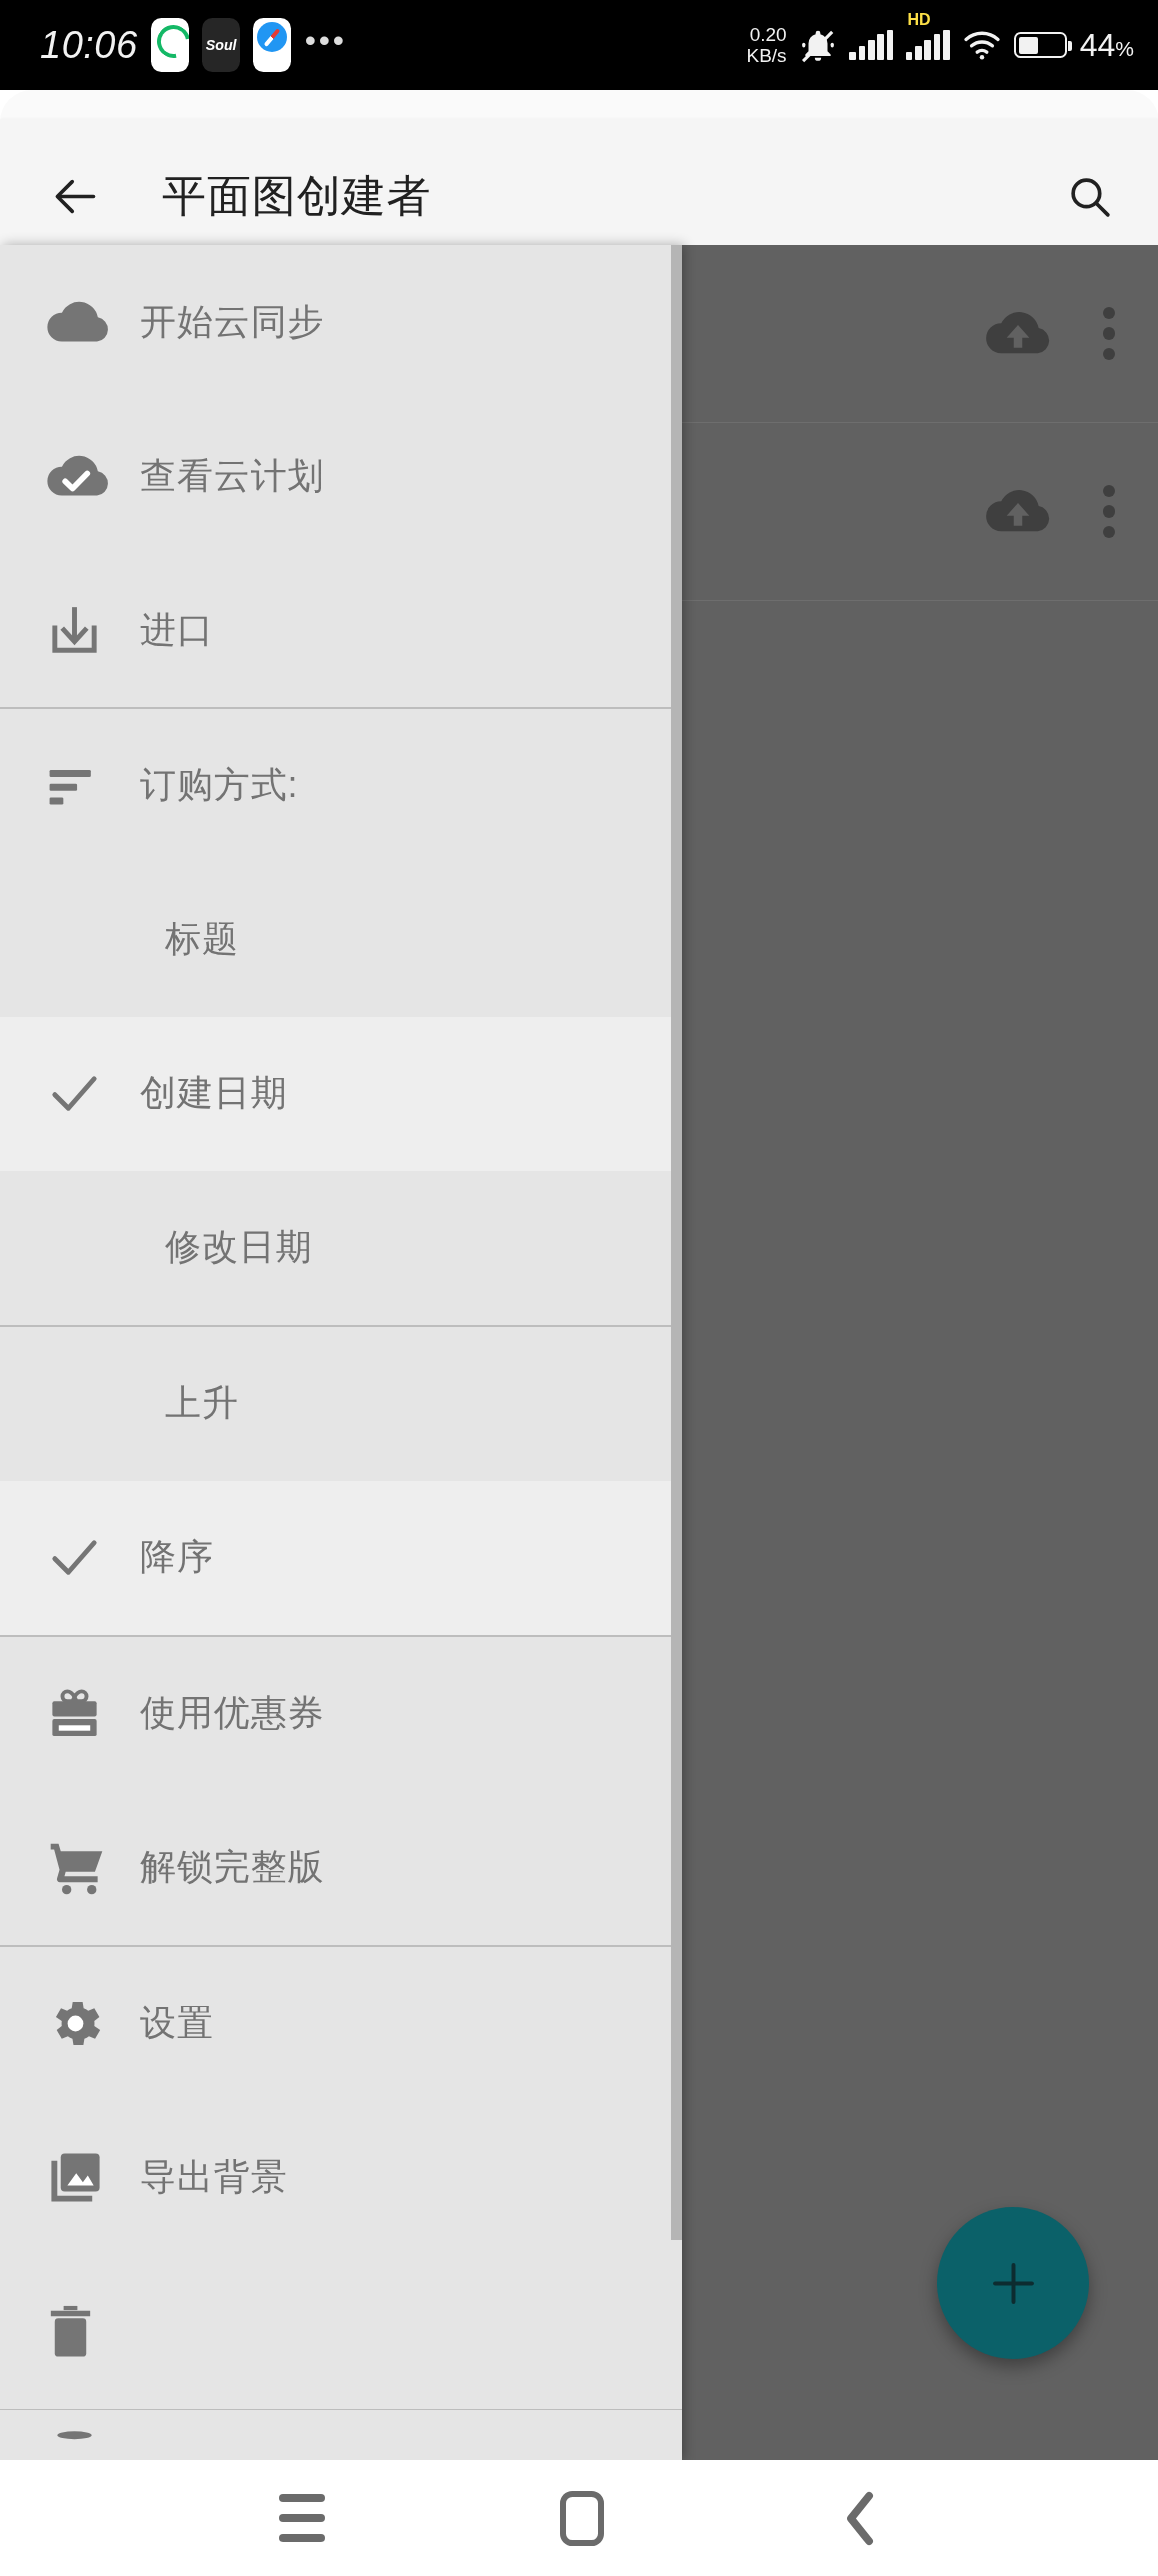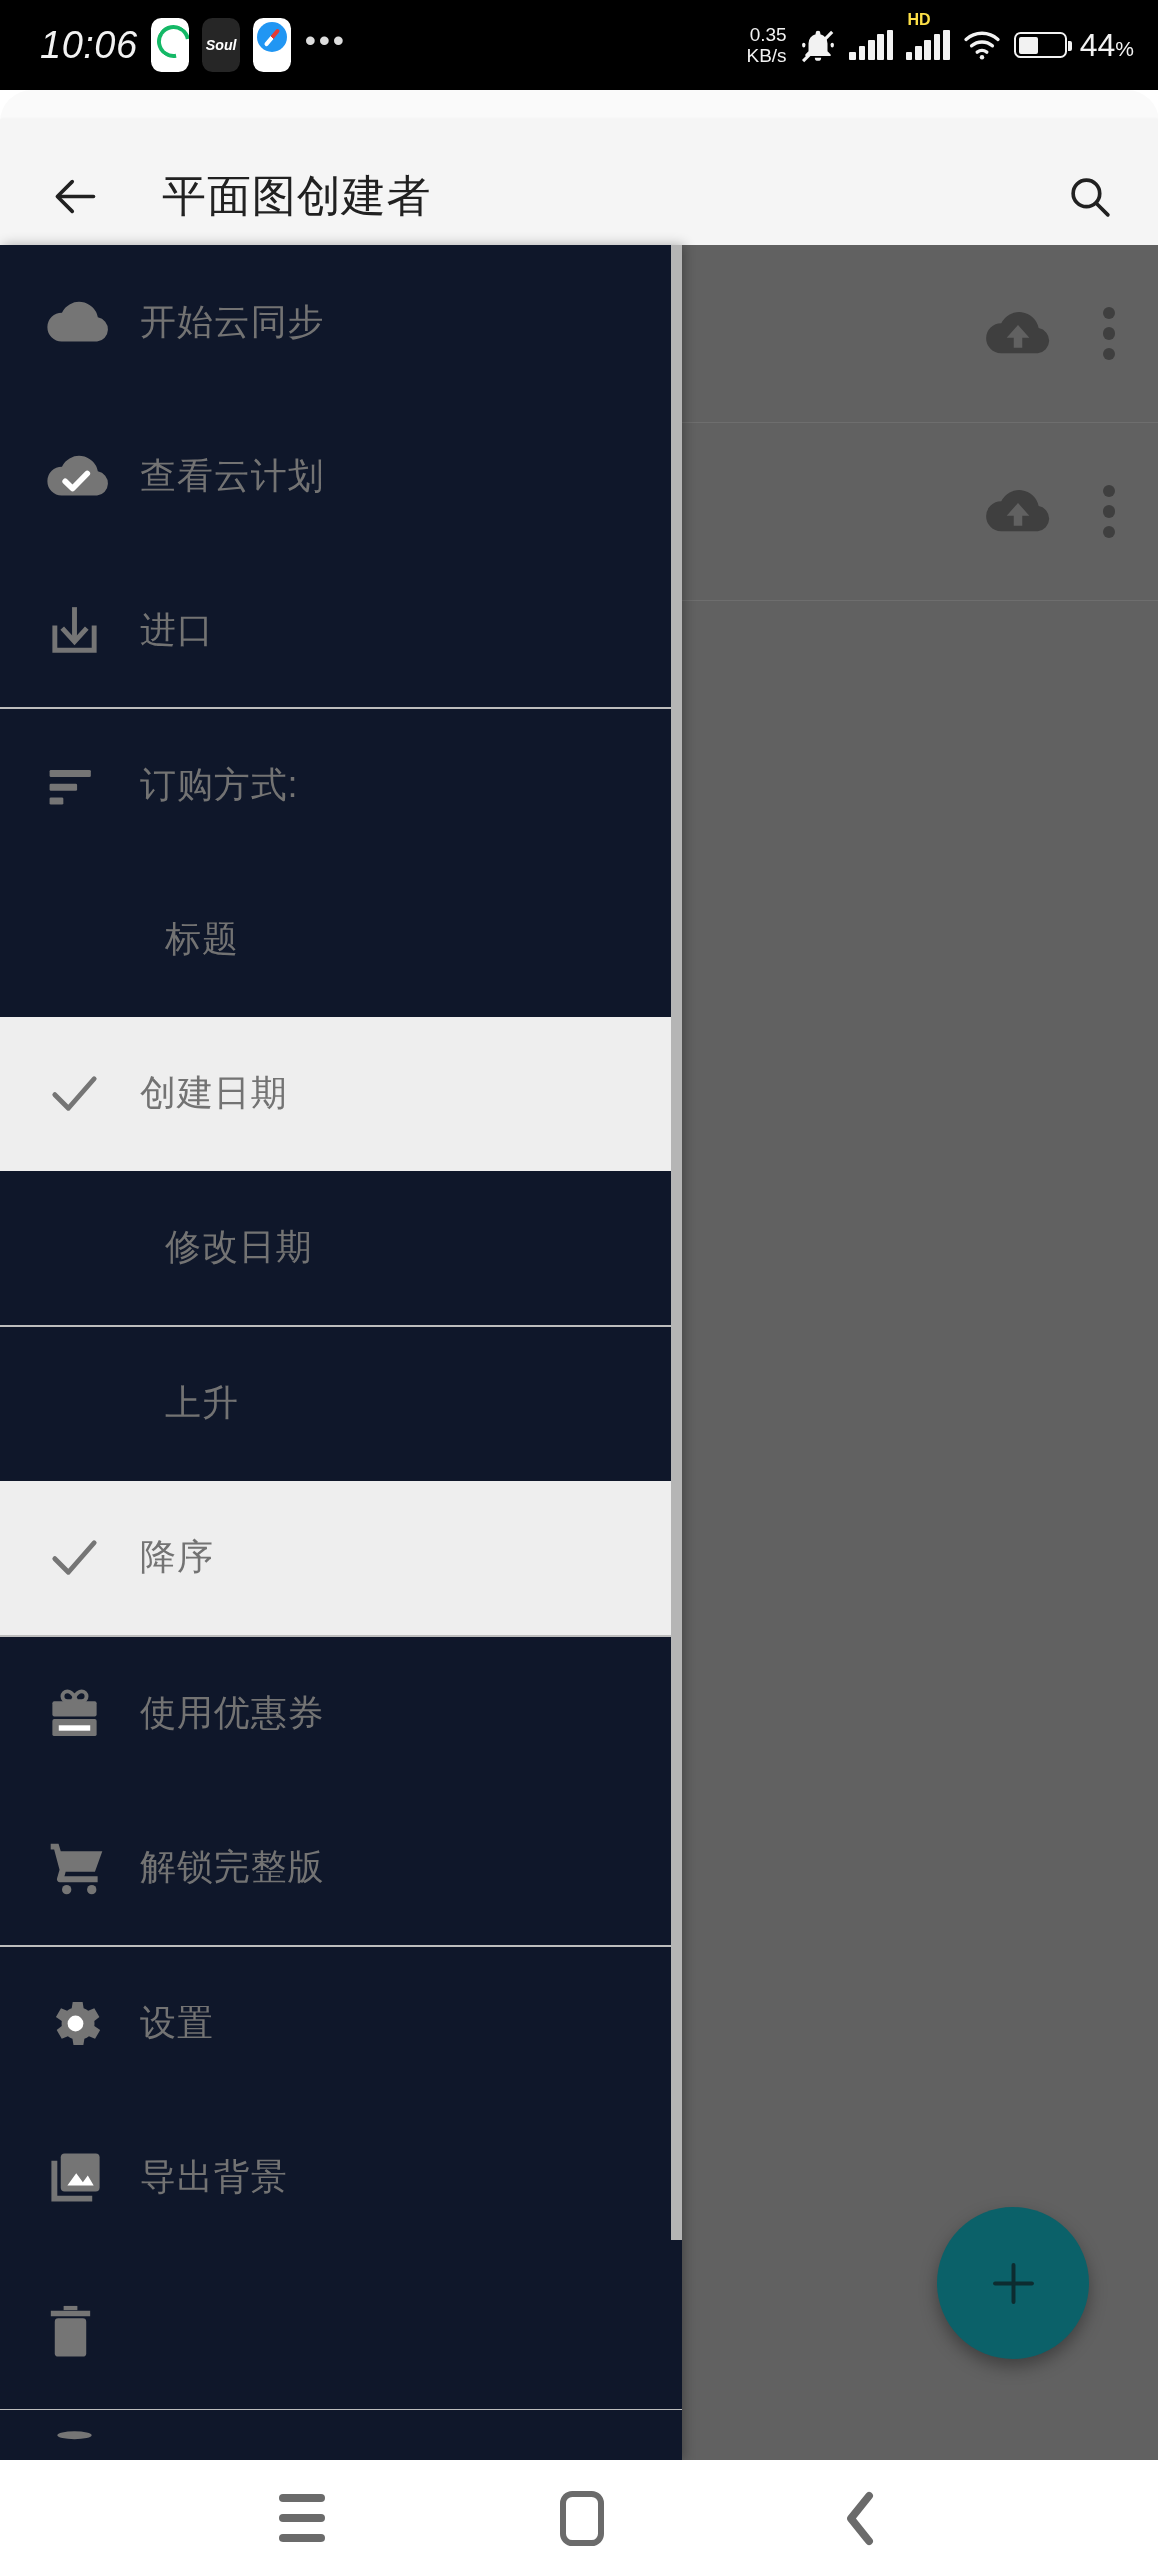--- a/index.html
+++ b/index.html
@@ -86,21 +86,21 @@
   #fab {
     position:absolute; right:70px; bottom:101px; width:152px; height:152px;
     border-radius:50%; background:#0b6169;
     display:flex; align-items:center; justify-content:center;
     box-shadow:0 7.6px 17px rgba(0,0,0,0.35);
   }
 
   
   #drawer {
     position:absolute; top:155px; left:0; width:682px; height:2215px;
-    background:#0f172a; box-shadow:2.8px 0 11.4px rgba(0,0,0,0.3);
+    background:#e5e5e5; box-shadow:2.8px 0 11.4px rgba(0,0,0,0.3);
     overflow:hidden;
   }
   .di {
     position:relative; display:flex; align-items:center;
     height:154px; padding-left:45px;
   }
   .di.sel { background:#eeeeee; }
   .di .ico { width:95px; display:flex; align-items:center; justify-content:flex-start; }
   .di .lbl { font-size:36px; color:#737373; letter-spacing:0.9px; }
   .di.sub { padding-left:70px; }
@@ -130,21 +130,21 @@
   <div id="statusbar">
     <div class="sb-left">
       <span class="sb-clock">10:06</span>
       <span class="appicon ic-green"></span>
       <span class="appicon ic-soul">Soul</span>
       <span class="appicon ic-safari"></span>
       <span class="sb-dots">•••</span>
     </div>
     <div class="sb-right">
       <span class="netspeed">
-        <span>0.35</span><br>
+        <span>0.20</span><br>
         <span>KB/s</span>
       </span>
       <span>
         <svg width="38" height="38" viewBox="0 0 24 24" fill="#f2f2f2">
           <path d="M12 22a2 2 0 0 0 2-2h-4a2 2 0 0 0 2 2zM18 16v-5a6 6 0 0 0-4.5-5.8V4.5a1.5 1.5 0 0 0-3 0v.7A6 6 0 0 0 6 11v5l-2 2v1h16v-1l-2-2z"></path>
           <rect x="2" y="10.5" width="2" height="3" rx="1"></rect>
           <rect x="20" y="10.5" width="2" height="3" rx="1"></rect>
           <rect x="1.5" y="19.5" width="26" height="2" transform="rotate(-45 4 20)" fill="#f2f2f2"></rect>
         </svg>
       </span>

